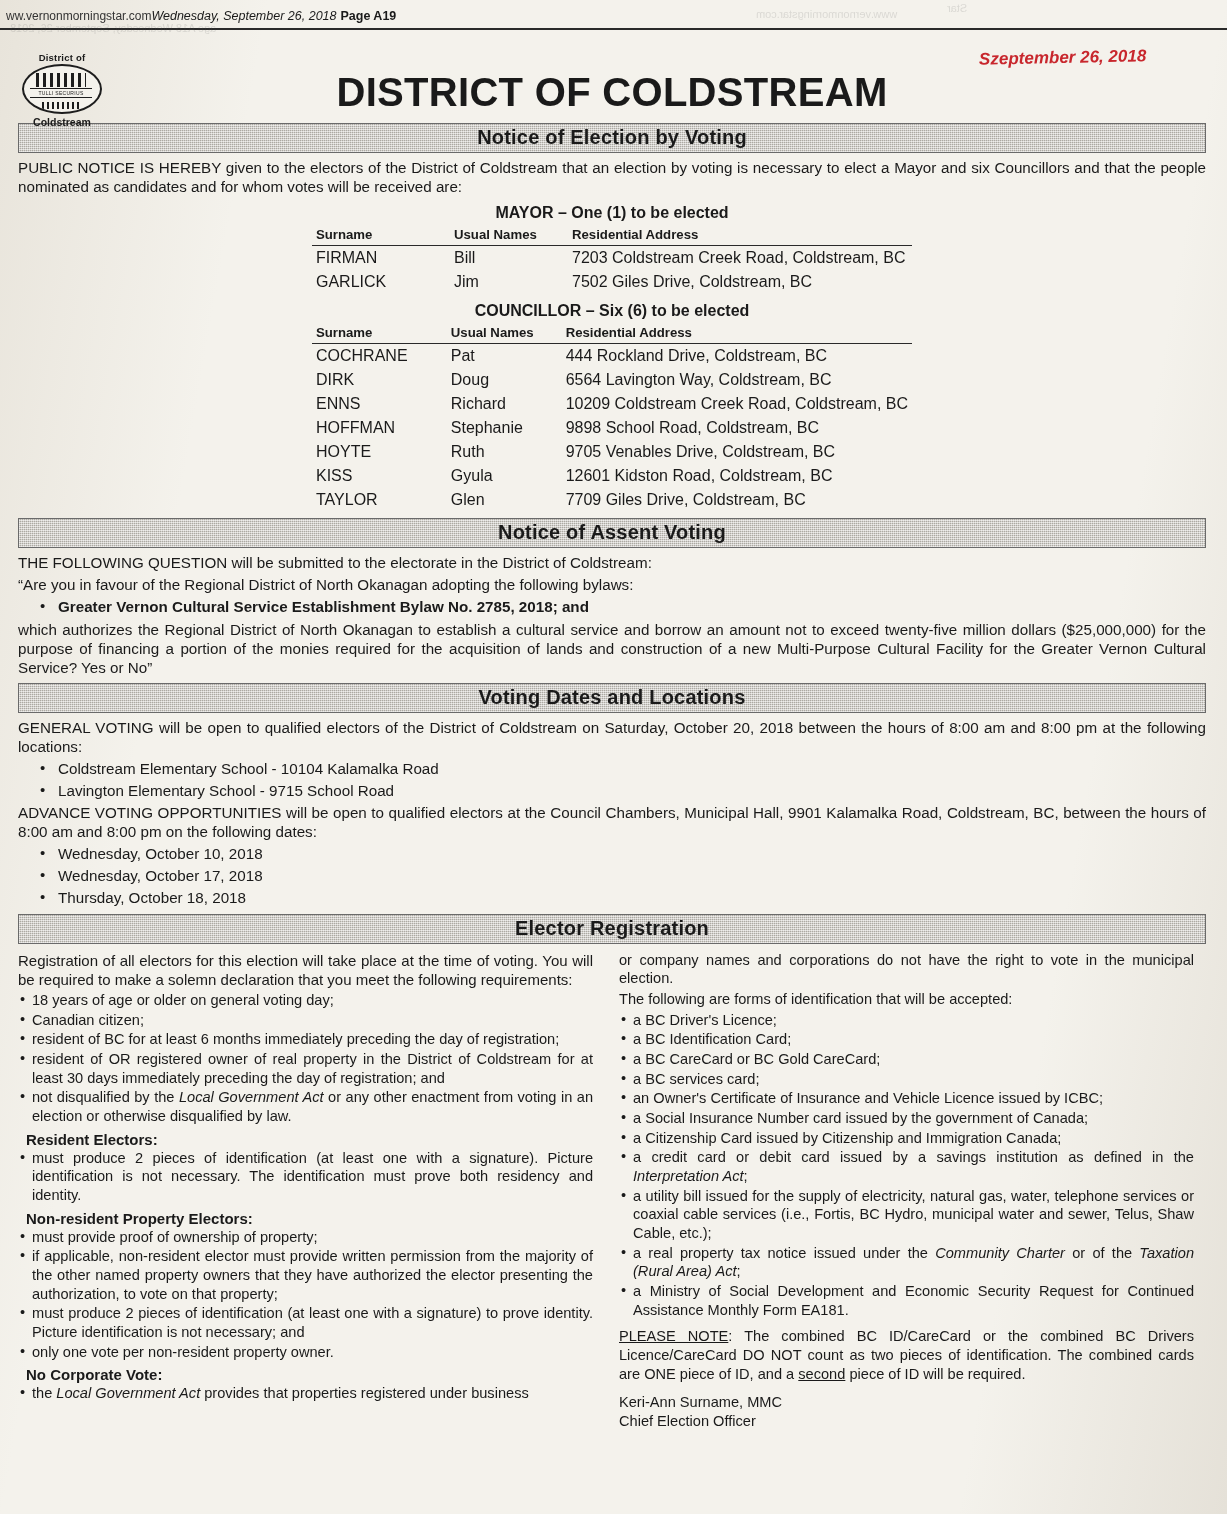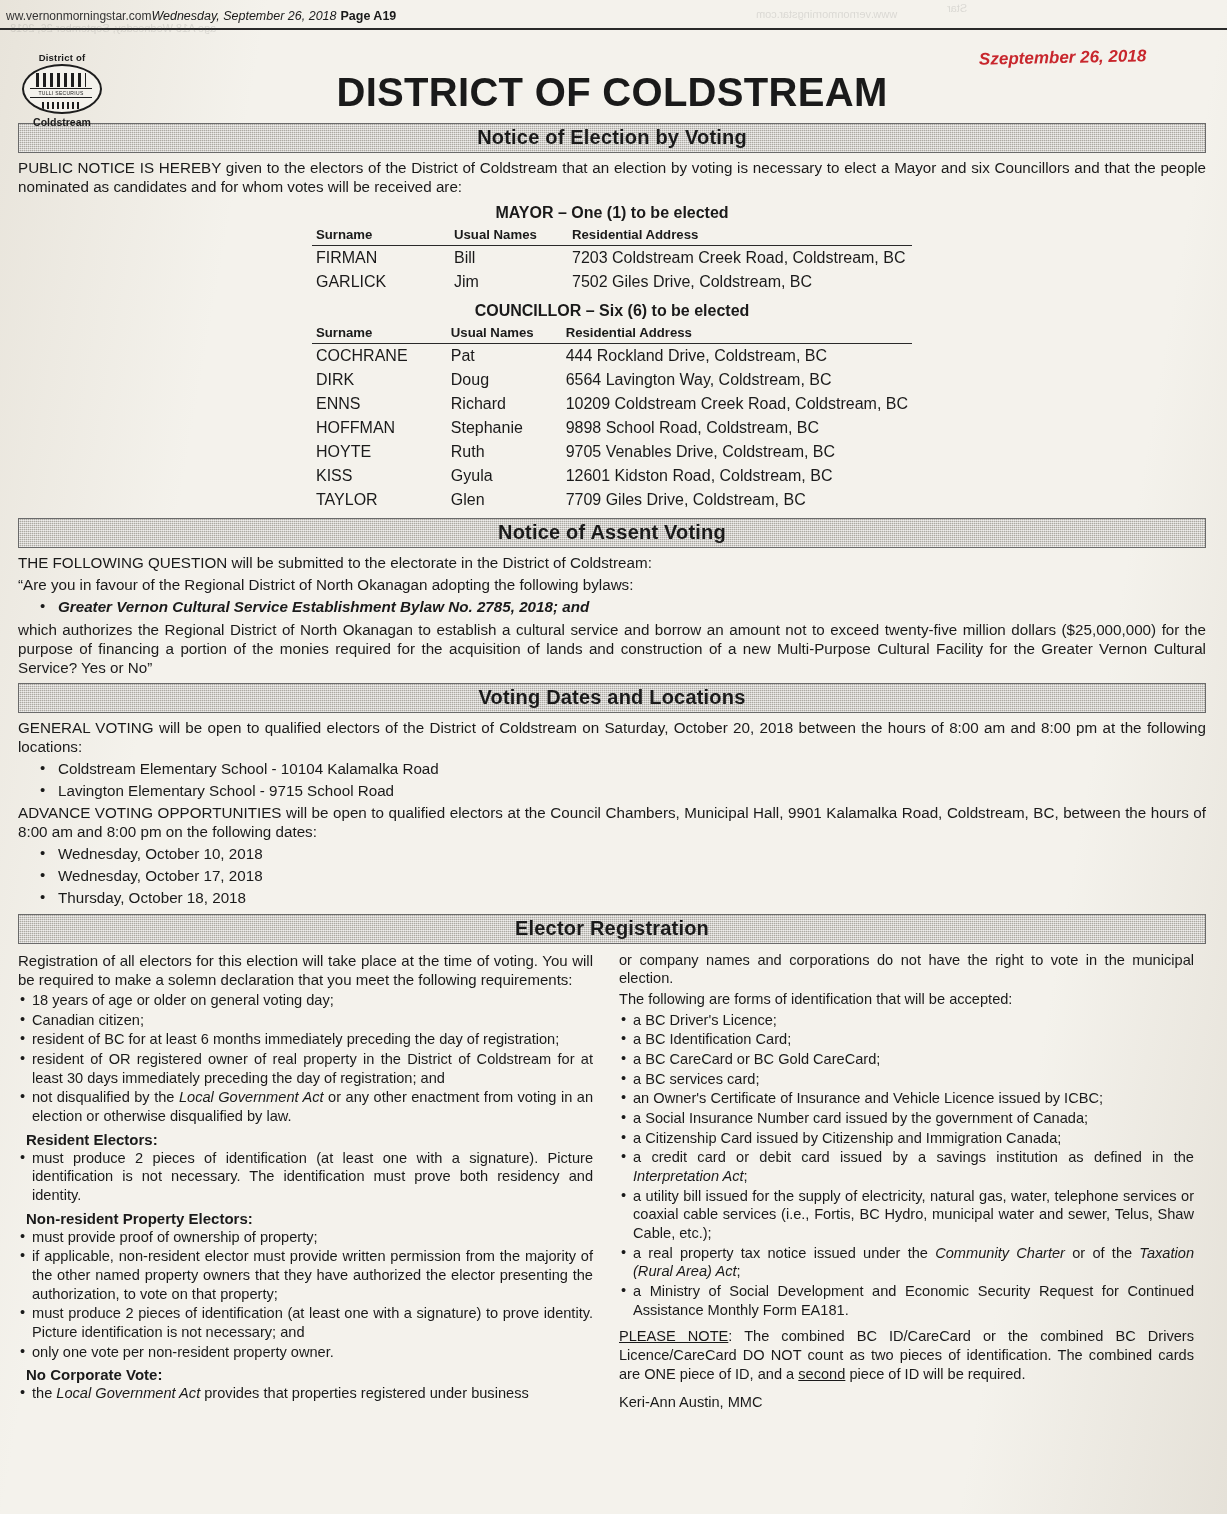--- a/index.html
+++ b/index.html
@@ -205,21 +205,21 @@
   }
   ul.bul li:before {
     content: "•";
     position: absolute;
     left: 10px;
     top: -1px;
     font-size: 15px;
   }
   ul.bul.indented li { padding-left: 40px; }
   ul.bul.indented li:before { left: 22px; }
-  .bi { font-weight: bold; font-style: italic; }
+  .bi { font-weight: bold; }
   .b { font-weight: normal; }
   .i { font-style: italic; }
   
   .cols {
     display: flex;
     gap: 26px;
     margin-top: 4px;
   }
   .col { width: 575px; }
   .col p, .col li {
@@ -439,19 +439,20 @@
           <li>a Citizenship Card issued by Citizenship and Immigration Canada;</li>
           <li><span>a credit card or debit card issued by a savings institution as defined in the </span><span class="i">Interpretation Act</span><span>;</span></li>
           <li>a utility bill issued for the supply of electricity, natural gas, water, telephone services or coaxial cable services (i.e., Fortis, BC Hydro, municipal water and sewer, Telus, Shaw Cable, etc.);</li>
           <li><span>a real property tax notice issued under the </span><span class="i">Community Charter</span><span> or of the </span><span class="i">Taxation (Rural Area) Act</span><span>;</span></li>
           <li>a Ministry of Social Development and Economic Security Request for Continued Assistance Monthly Form EA181.</li>
         </ul>
 
         <p style="margin-top:8px;"><span class="b u">PLEASE NOTE</span><span>:  The combined BC ID/CareCard or the combined BC Drivers Licence/CareCard </span><span class="b">DO NOT</span><span> count as two pieces of identification.  The combined cards are </span><span class="b">ONE</span><span> piece of ID, and a </span><span class="b u">second</span><span> piece of ID will be required.</span></p>
 
         <div class="signoff">
-          <div>Keri-Ann Austin, MMC</div>
+          <div>Keri-Ann Surname, MMC</div>
+          <div>Chief Election Officer</div>
         </div>
       </div>
 
     </div>
   </div>
 </div>
 
 </body></html>

